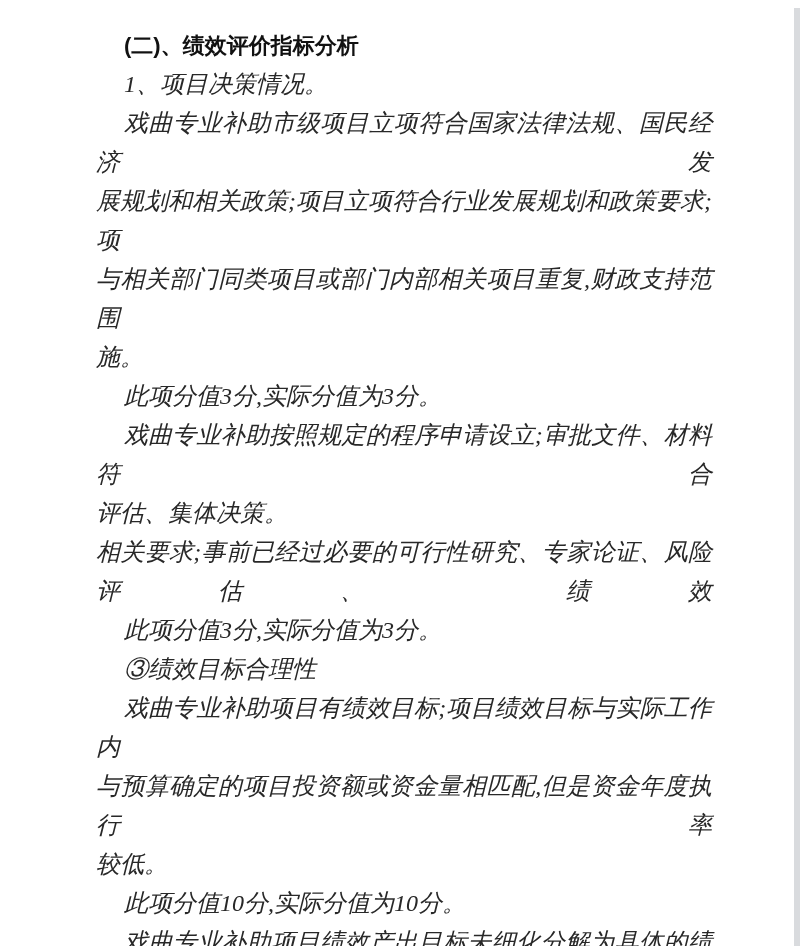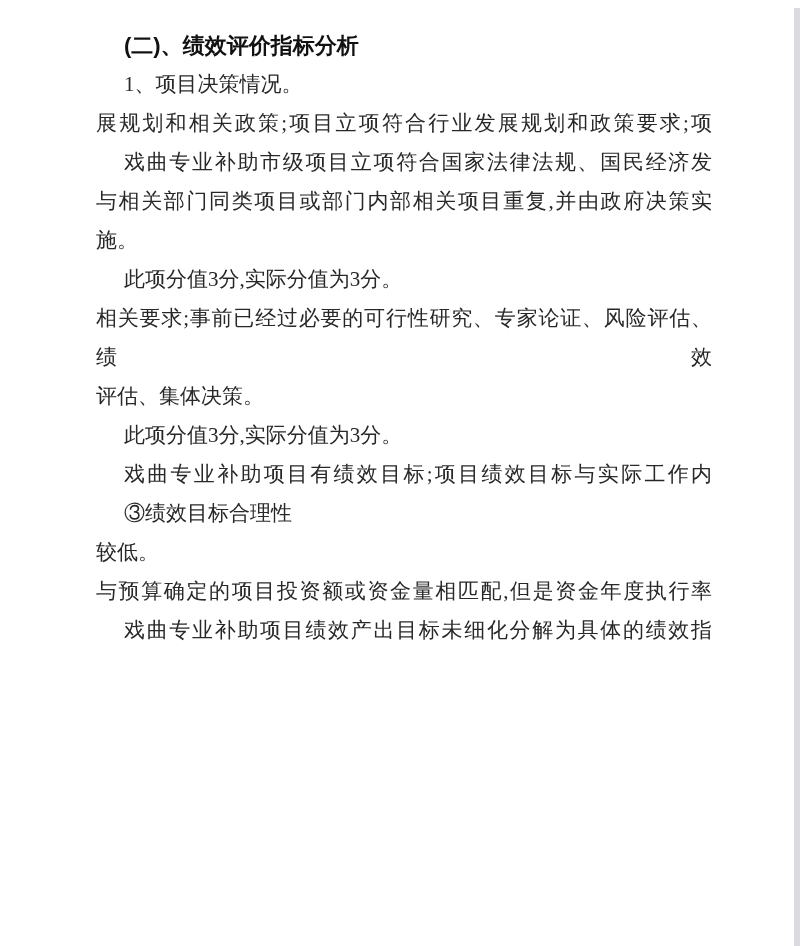--- a/index.html
+++ b/index.html
@@ -20,23 +20,24 @@
   .heading {
     font-family: "Liberation Sans", "DejaVu Sans", sans-serif;
     font-weight: 700;
     font-size: 22px;
     line-height: 39px;
     color: var(--heading, #111111);
     text-indent: 28px;
     white-space: nowrap;
   }
   .doc-body .line {
-    font-size: 21px;
+    font-size: 24px;
     line-height: 39px;
     color: var(--text, #282828);
+    font-style: italic;
   }
   .doc-body .line.indent {
     text-indent: 28px;
   }
   .doc-body .line.just {
     text-align: justify;
     text-align-last: justify;
     text-justify: inter-character;
   }
   .scrollbar {
@@ -48,28 +49,30 @@
     background: var(--scrollbar, #d9dbde);
   }
 </style>
 </head>
 <body>
 
 <div class="page">
   <h1 class="heading">(二)、绩效评价指标分析</h1>
   <div class="doc-body">
       <div class="line indent">1、项目决策情况。</div>
+      <div class="line indent just">戏曲专业补助市级项目立项符合国家法律法规、国民经济发</div>
       <div class="line just">展规划和相关政策;项目立项符合行业发展规划和政策要求;项</div>
-      <div class="line indent just">戏曲专业补助市级项目立项符合国家法律法规、国民经济发</div>
-      <div class="line just">与相关部门同类项目或部门内部相关项目重复,并由政府决策实</div>
+      <div class="line just">与相关部门同类项目或部门内部相关项目重复,财政支持范围</div>
       <div class="line">施。</div>
       <div class="line indent">此项分值3分,实际分值为3分。</div>
+      <div class="line indent just">戏曲专业补助按照规定的程序申请设立;审批文件、材料符合</div>
+      <div class="line">评估、集体决策。</div>
       <div class="line just">相关要求;事前已经过必要的可行性研究、专家论证、风险评估、 绩效</div>
-      <div class="line">评估、集体决策。</div>
       <div class="line indent">此项分值3分,实际分值为3分。</div>
+      <div class="line indent">③绩效目标合理性</div>
       <div class="line indent just">戏曲专业补助项目有绩效目标;项目绩效目标与实际工作内</div>
-      <div class="line indent">③绩效目标合理性</div>
+      <div class="line just">与预算确定的项目投资额或资金量相匹配,但是资金年度执行率</div>
       <div class="line">较低。</div>
-      <div class="line just">与预算确定的项目投资额或资金量相匹配,但是资金年度执行率</div>
+      <div class="line indent">此项分值10分,实际分值为10分。</div>
       <div class="line indent just">戏曲专业补助项目绩效产出目标未细化分解为具体的绩效指</div>
     </div>
   <div class="scrollbar"></div>
 </div>
 
 </body></html>

